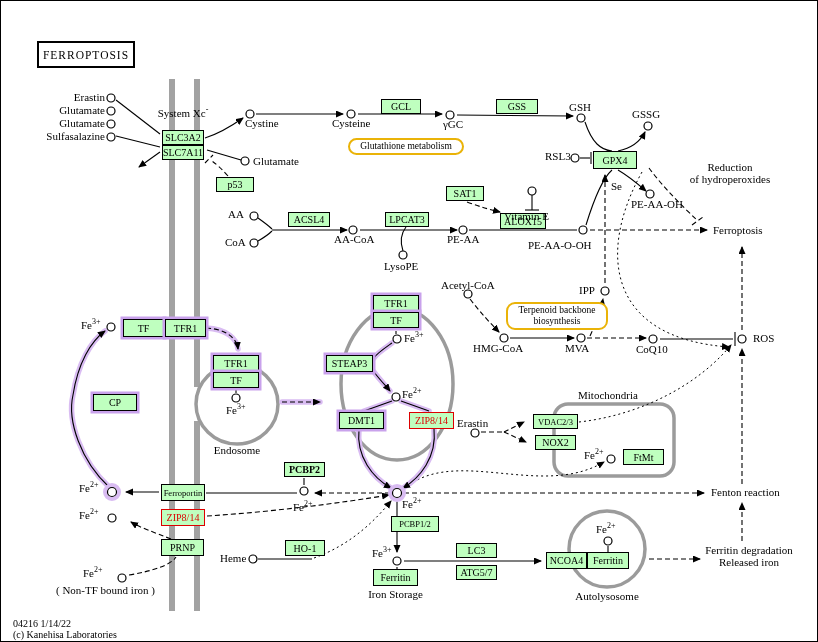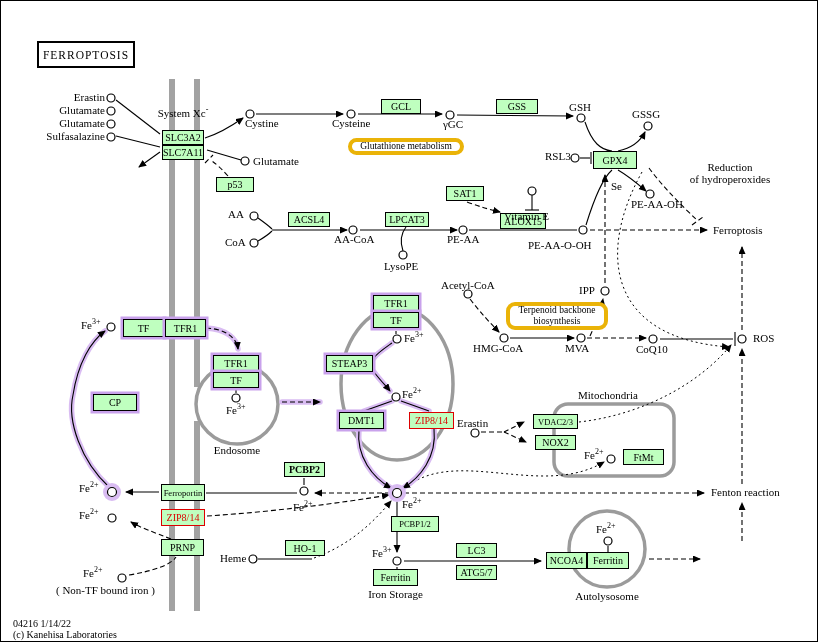--- a/index.html
+++ b/index.html
@@ -16,21 +16,21 @@
   .gbox{
     position:absolute;z-index:2;background:var(--genefill,#bfffbf);
     border:1px solid #000;box-sizing:border-box;
     display:flex;align-items:center;justify-content:center;
     font-size:10px;white-space:nowrap;overflow:hidden;
   }
   .gbox.hl{box-shadow:0 0 0 2.5px var(--purple,#c9a2ec);}
   .gbox.red{border-color:var(--red,#dd0000);color:var(--red,#dd0000);}
   .gbox.sm{font-size:8.5px;text-align:center;}
   .pathbox{
-    position:absolute;z-index:2;background:#fff;border:4px solid #eab308;
+    position:absolute;z-index:2;background:#fff;border:2px solid #eab308;
     border-radius:9px;box-sizing:border-box;font-size:9.5px;line-height:1.15;
     display:flex;flex-direction:column;align-items:center;justify-content:center;white-space:nowrap;
   }
   #title-box{
     position:absolute;left:36px;top:40px;width:94px;height:23px;z-index:3;
     border:2px solid #000;display:flex;align-items:center;justify-content:center;
     font-size:11.5px;letter-spacing:1px;
   }
   .footer{position:absolute;z-index:3;font-size:10px;white-space:nowrap;}
 </style>
@@ -297,17 +297,20 @@
   <div class="gbox" style="left:372px;top:568px;width:45px;height:17px;">Ferritin</div>
   <div class="lbl ctr" style="left:362px;top:588px;width:65px;">Iron Storage</div>
   <div class="gbox" style="left:455px;top:542px;width:41px;height:15px;">LC3</div>
   <div class="gbox" style="left:455px;top:564px;width:41px;height:15px;">ATG5/7</div>
 
   <div class="lbl" style="left:595px;top:521px;"><span>Fe</span><sup>2+</sup></div>
   <div class="gbox" style="left:545px;top:551px;width:41px;height:17px;">NCOA4</div>
   <div class="gbox" style="left:586px;top:551px;width:42px;height:17px;">Ferritin</div>
   <div class="lbl ctr" style="left:570px;top:590px;width:72px;">Autolysosome</div>
   <div class="lbl" style="left:710px;top:486px;">Fenton reaction</div>
+  <div class="lbl ctr" style="left:698px;top:544px;width:100px;">
+    <span>Ferritin degradation</span><br><span>Released iron</span>
+  </div>
 
   <div class="footer" style="left:12px;top:617px;">04216 1/14/22</div>
   <div class="footer" style="left:12px;top:628px;">(c) Kanehisa Laboratories</div>
 
 </div>
 
 </body></html>

